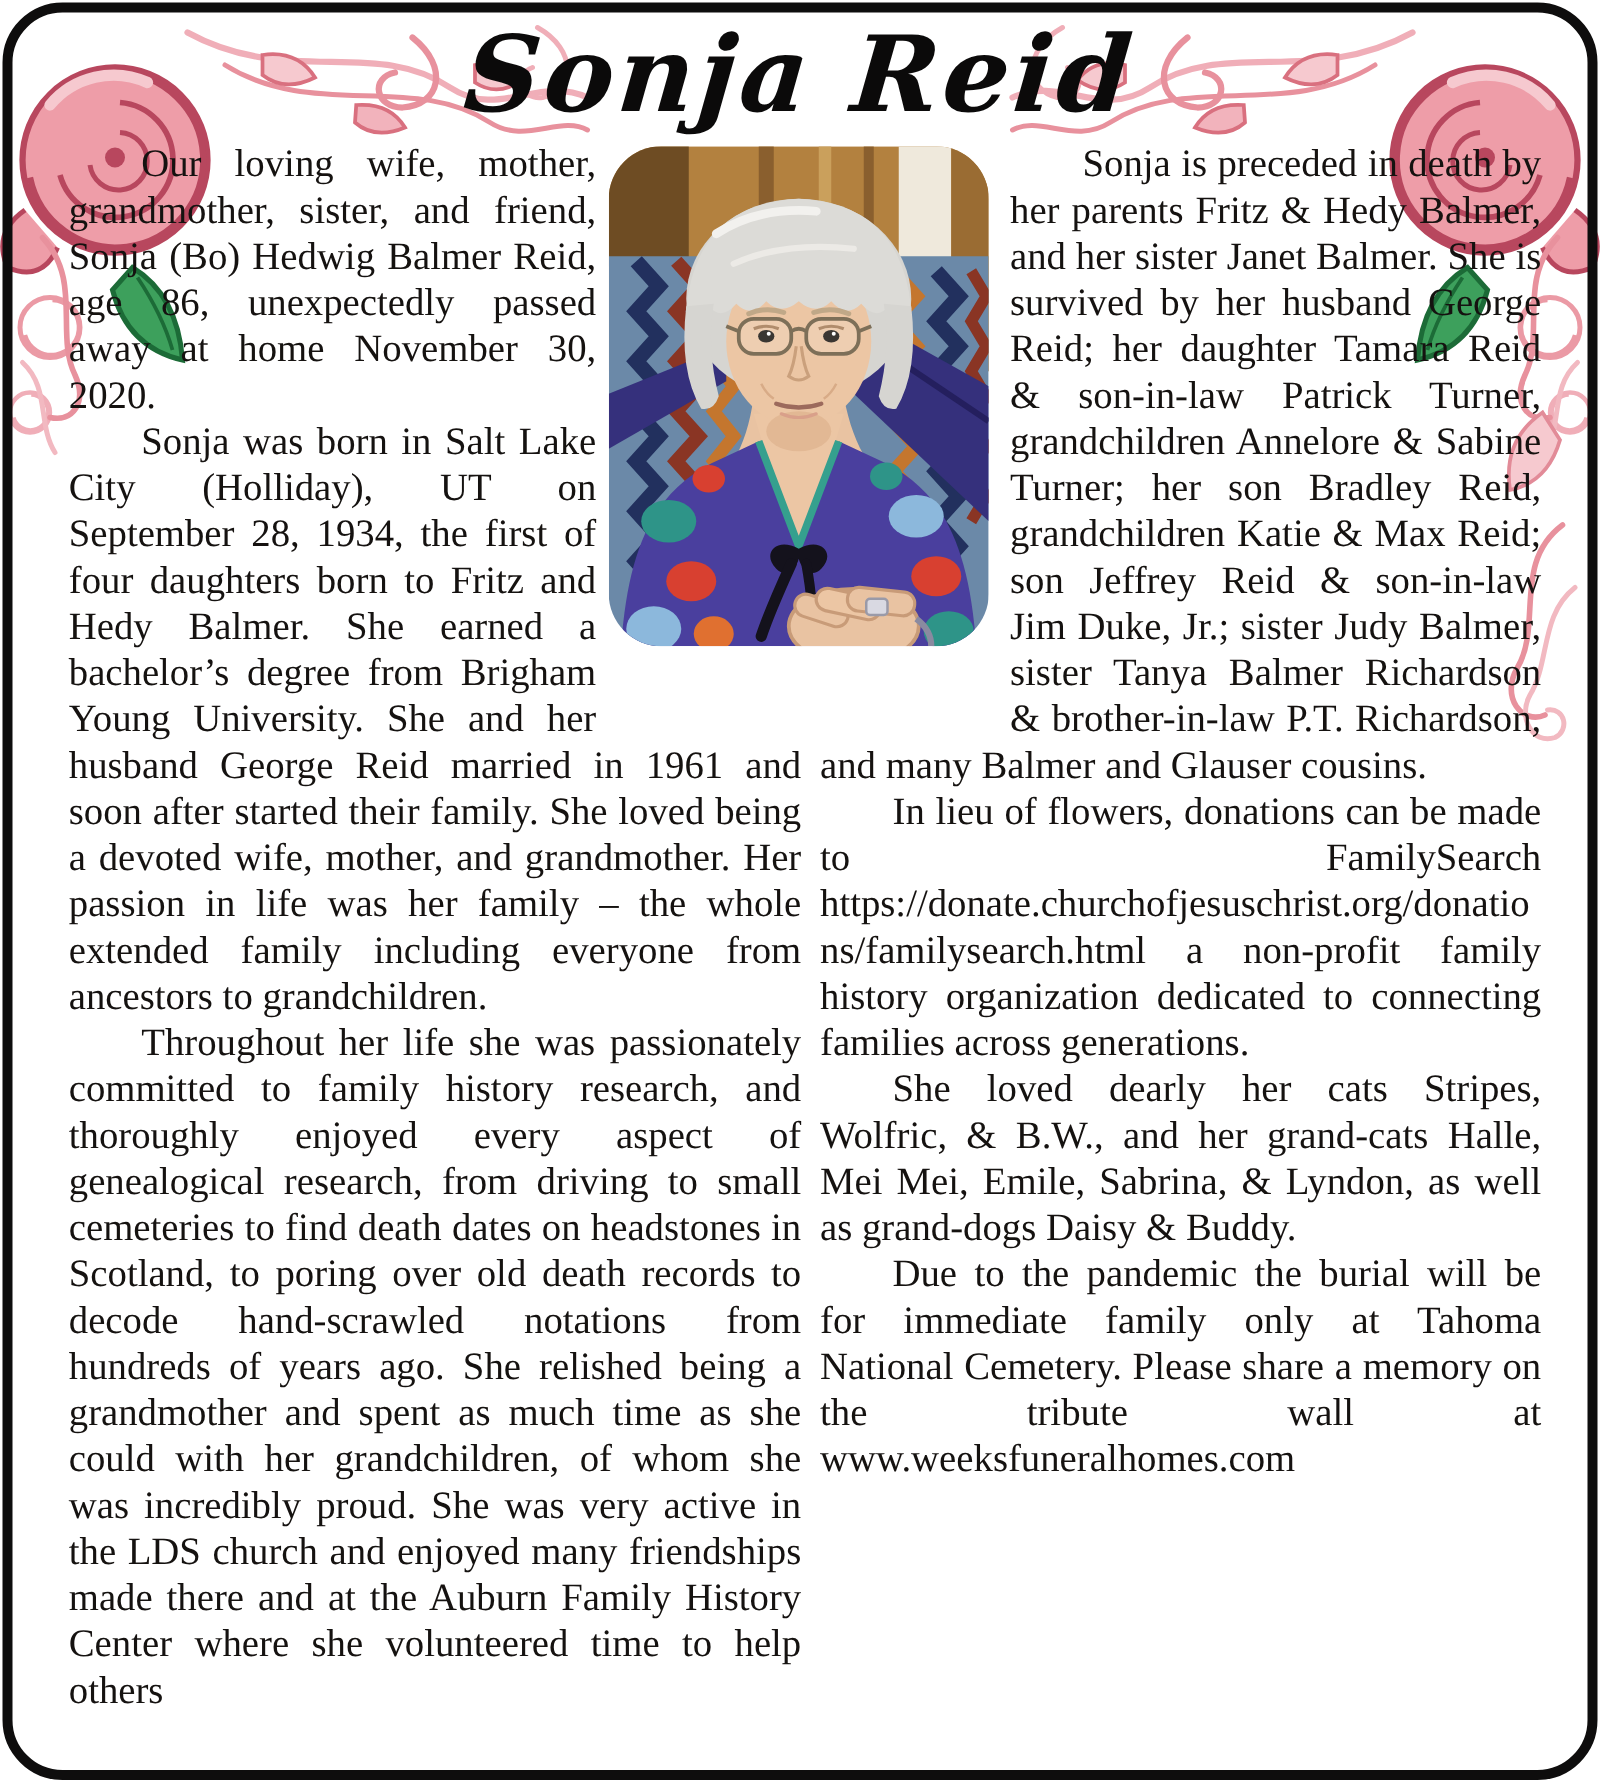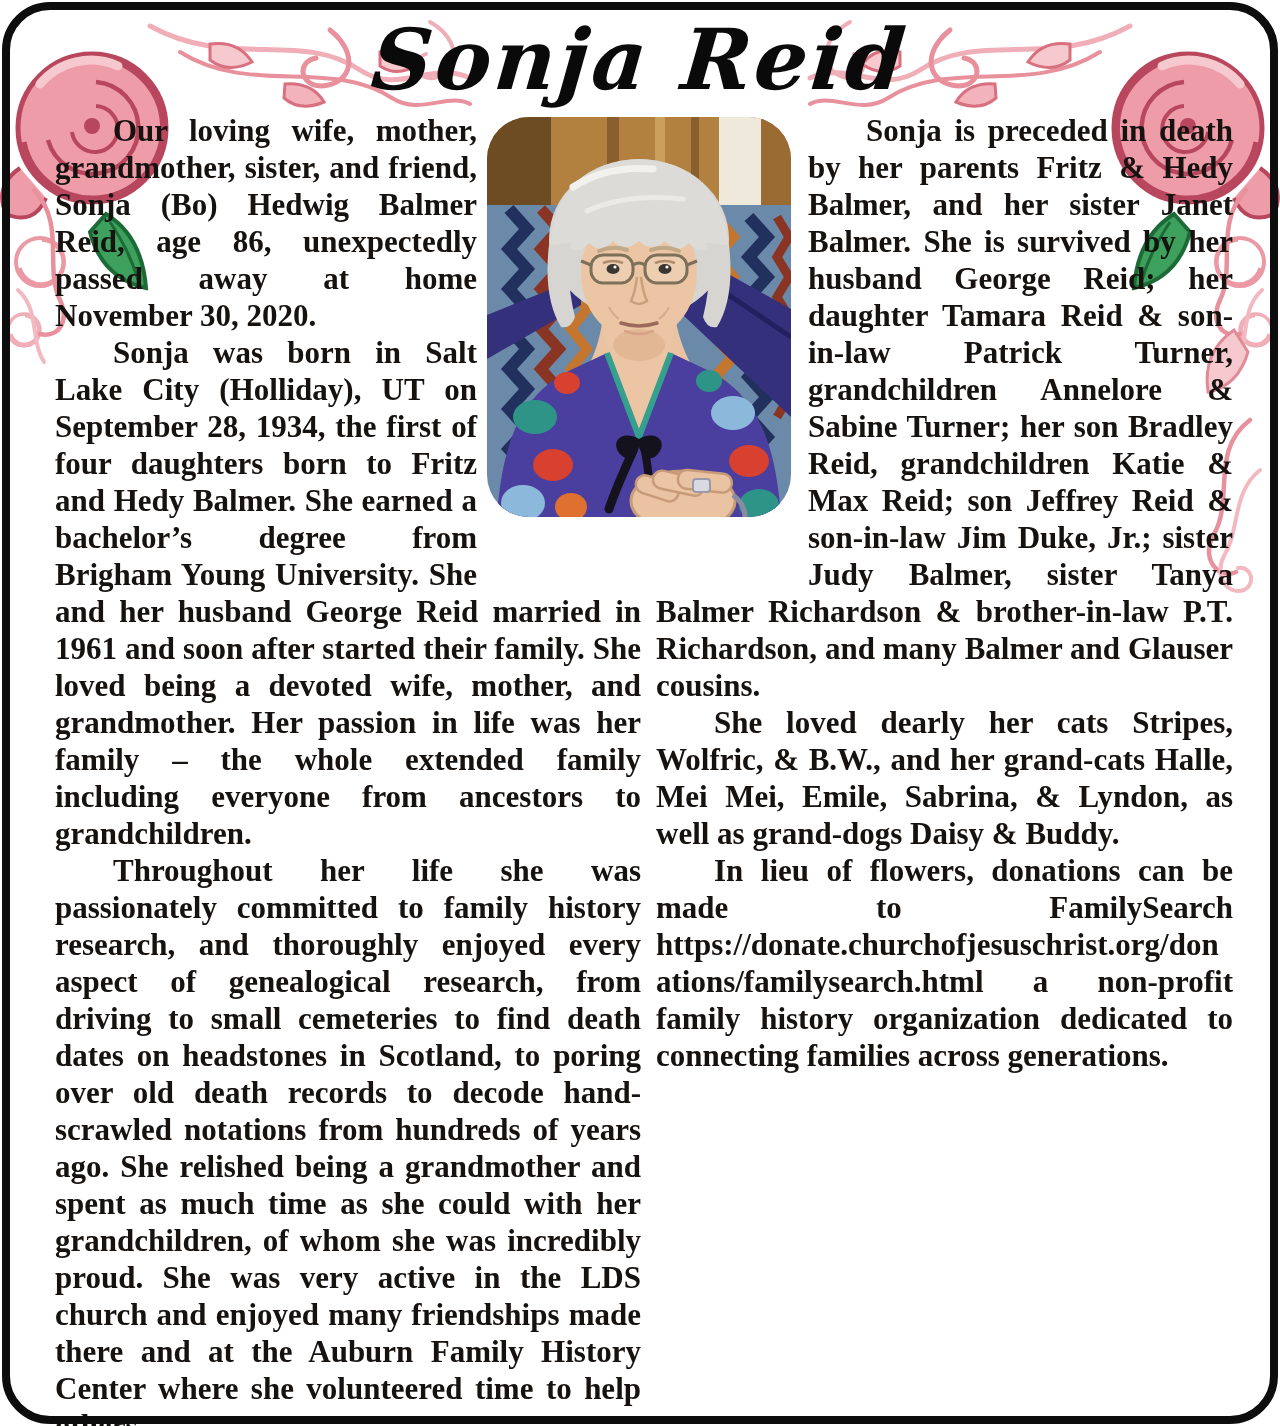--- a/index.html
+++ b/index.html
@@ -39,21 +39,21 @@
     border-radius: 42px; overflow: hidden;
     z-index: 3; margin: 0;
   }
   .photo-frame svg { display: block; }
   .col {
     position: absolute; top: 112px;
     font-size: 31px; line-height: 37px;
     text-align: justify;
     z-index: 2;
   }
-  .col p { margin: 0; text-indent: 58px; overflow-wrap: anywhere; font-weight: bold; }
+  .col p { margin: 0; text-indent: 58px; overflow-wrap: anywhere; }
   .col p.continuation { text-indent: 0; }
   .col-left  { left: 55px;  width: 586px; }
   .col-right { left: 656px; width: 577px; }
   .wrap-spacer { height: 449px; }
   .col-left  .wrap-spacer { float: right; width: 164px; }
   .col-right .wrap-spacer { float: left;  width: 152px; }
 </style>
 </head>
 <body>
 
@@ -199,15 +199,16 @@
 <div class="col col-left">
   <div class="wrap-spacer"></div>
   <p>Our loving wife, mother, grandmother, sister, and friend, Sonja (Bo) Hedwig Balmer Reid, age 86, unexpectedly passed away at home November 30, 2020.</p>
   <p>Sonja was born in Salt Lake City (Holliday), UT on September 28, 1934, the first of four daughters born to Fritz and Hedy Balmer. She earned a bachelor’s degree from Brigham Young University. She and her husband George Reid married in 1961 and soon after started their family. She loved being a devoted wife, mother, and grandmother. Her passion in life was her family – the whole extended family including everyone from ancestors to grandchildren.</p>
   <p>Throughout her life she was passionately committed to family history research, and thoroughly enjoyed every aspect of genealogical research, from driving to small cemeteries to find death dates on headstones in Scotland, to poring over old death records to decode hand-scrawled notations from hundreds of years ago. She relished being a grandmother and spent as much time as she could with her grandchildren, of whom she was incredibly proud. She was very active in the LDS church and enjoyed many friendships made there and at the Auburn Family History Center where she volunteered time to help others</p>
 </div>
 
 <div class="col col-right">
   <div class="wrap-spacer"></div>
   <p>Sonja is preceded in death by her parents Fritz &amp; Hedy Balmer, and her sister Janet Balmer.  She is survived by her husband George Reid; her daughter Tamara Reid &amp; son-in-law Patrick Turner, grandchildren Annelore &amp; Sabine Turner; her son Bradley Reid, grandchildren Katie &amp; Max Reid; son Jeffrey Reid &amp; son-in-law Jim Duke, Jr.; sister Judy Balmer, sister Tanya Balmer Richardson &amp; brother-in-law P.T. Richardson, and many Balmer and Glauser cousins.</p>
+  <p>In lieu of flowers, donations can be made to FamilySearch https://donate.churchofjesuschrist.org/donations/familysearch.html a non-profit family history organization dedicated to connecting families across generations.</p>
   <p>She loved dearly her cats Stripes, Wolfric, &amp; B.W., and her grand-cats Halle, Mei Mei, Emile, Sabrina, &amp; Lyndon, as well as grand-dogs Daisy &amp; Buddy.</p>
-  <p>In lieu of flowers, donations can be made to FamilySearch https://donate.churchofjesuschrist.org/donations/familysearch.html a non-profit family history organization dedicated to connecting families across generations.</p>
+  <p>Due to the pandemic the burial will be for immediate family only at Tahoma National Cemetery. Please share a memory on the tribute wall at www.weeksfuneralhomes.com</p>
 </div>
 
 </body></html>

